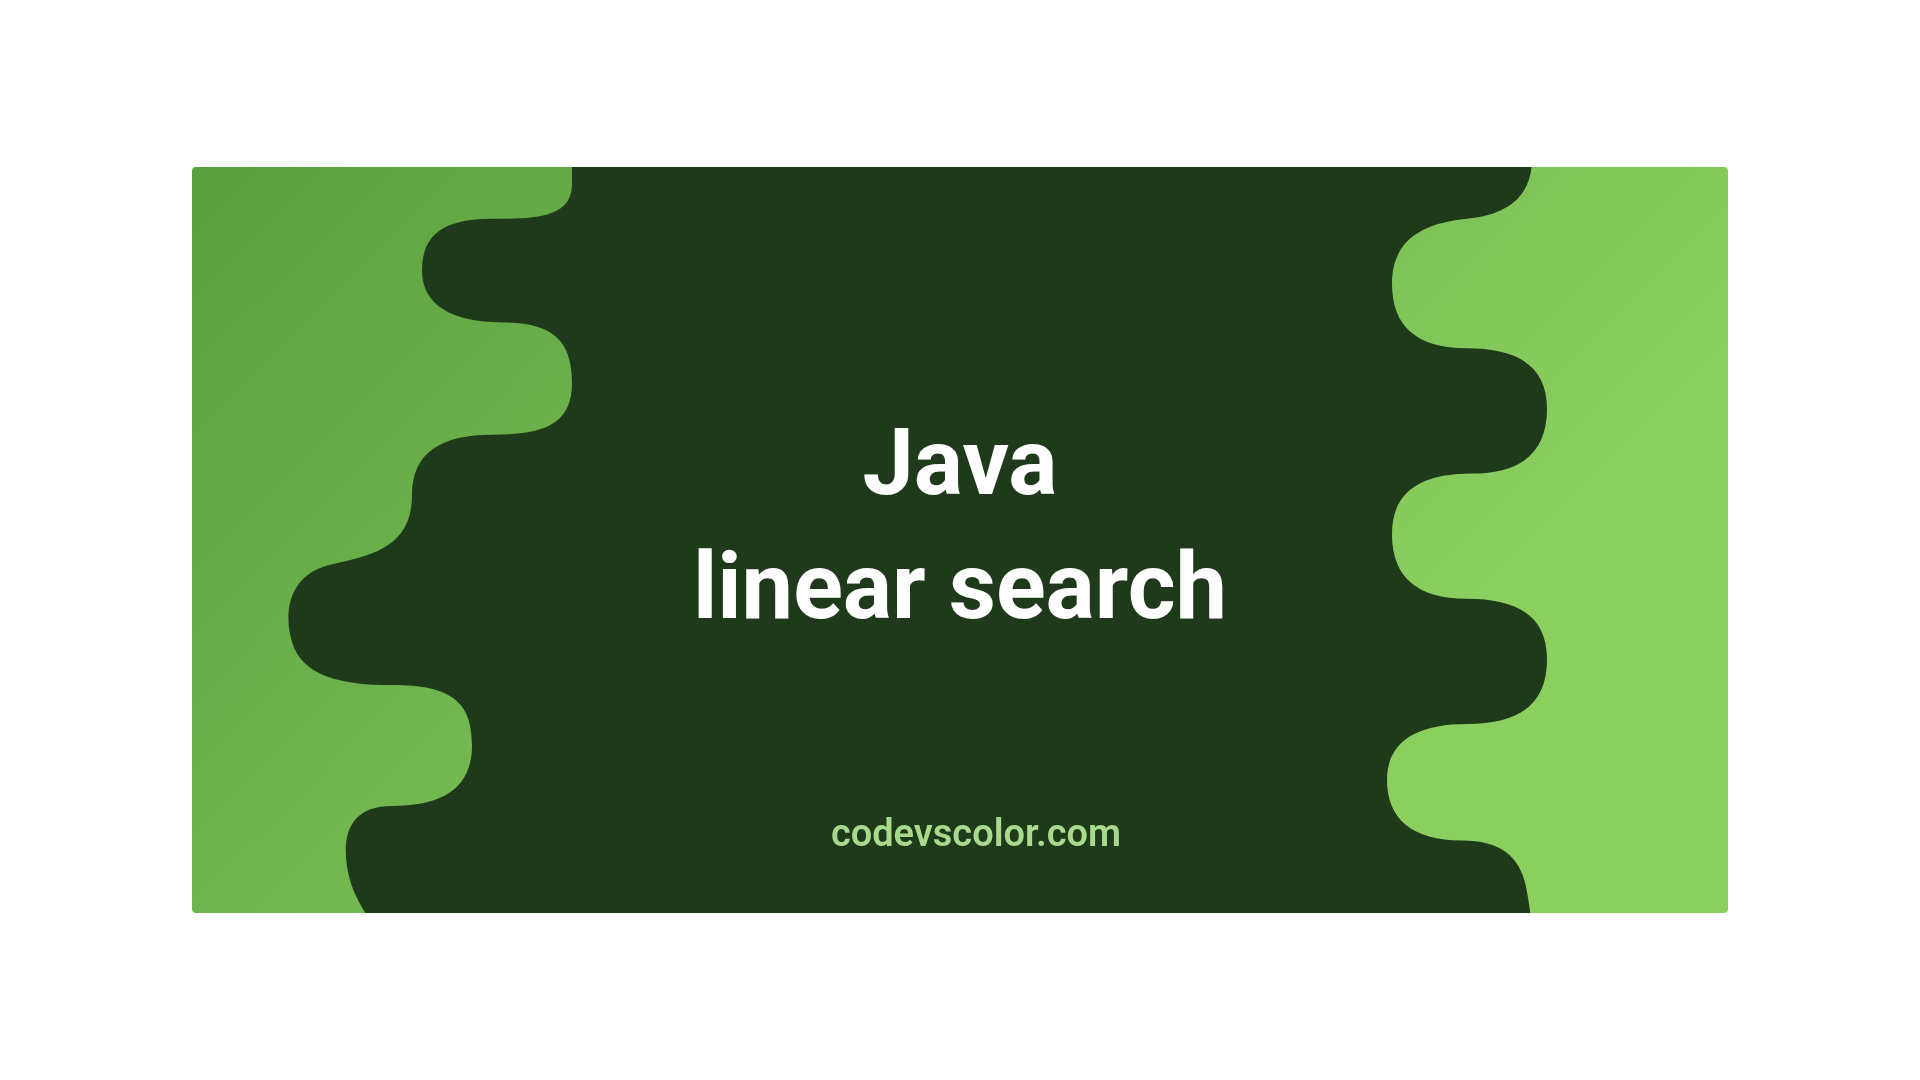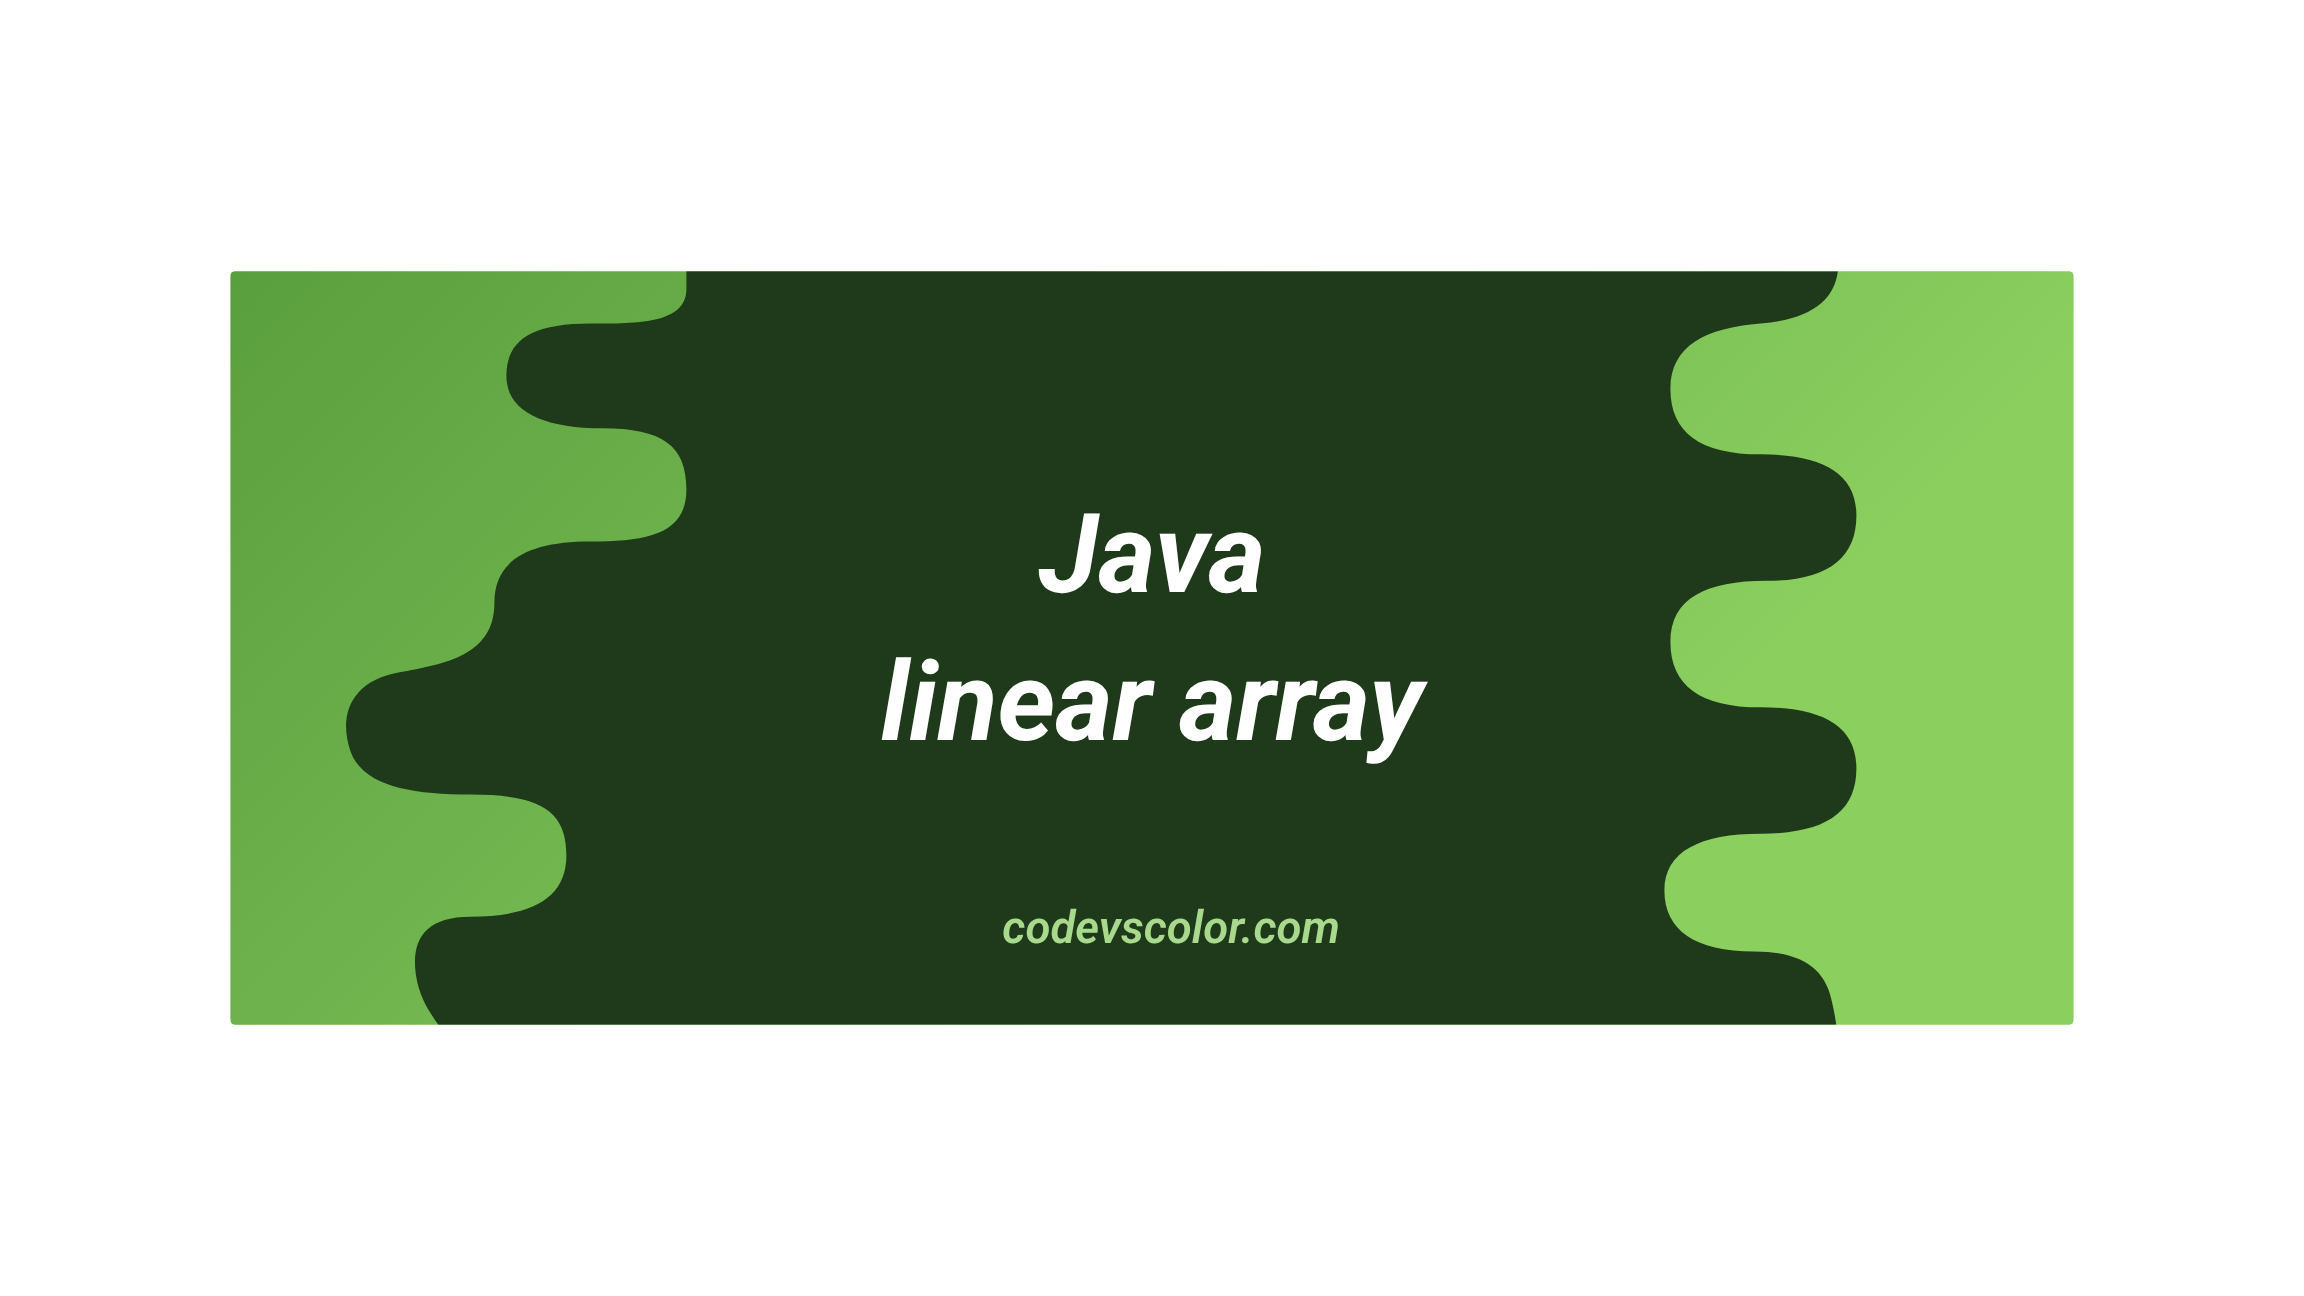--- a/index.html
+++ b/index.html
@@ -11,26 +11,25 @@
       width: 1920px;
       height: 1080px;
       display: flex;
       justify-content: center;
       align-items: center;
       background: #ffffff;
       font-family: -apple-system, BlinkMacSystemFont, "Segoe UI", Roboto, Helvetica, Arial, sans-serif;
     }
     .card {
       width: 1536px;
-      height: 628px;
+      height: 746px;
       position: relative;
       background: linear-gradient(135deg, #5a9f3d 0%, #6aaf4a 25%, #7abf55 50%, #8bcf5f 75%, #8bcf5f 100%);
       overflow: hidden;
       border-radius: 4px;
-      font-style: italic;
     }
     .blob-container {
       position: absolute;
       inset: 0;
       display: flex;
       justify-content: center;
       align-items: center;
     }
     .blob {
       width: 100%;
@@ -103,17 +102,17 @@
         C 1200 85, 1230 65, 1275 60
         C 1320 55, 1340 30, 1340 -10
         C 1340 -30, 1340 -50, 1340 -60
         Z
       "></path>
     </svg>
   </div>
   <div class="content">
     <div class="title">
       <div>Java</div>
-      <div>linear array</div>
+      <div>linear search</div>
     </div>
   </div>
   <div class="footer">codevscolor.com</div>
 </div>
 
 </body></html>

